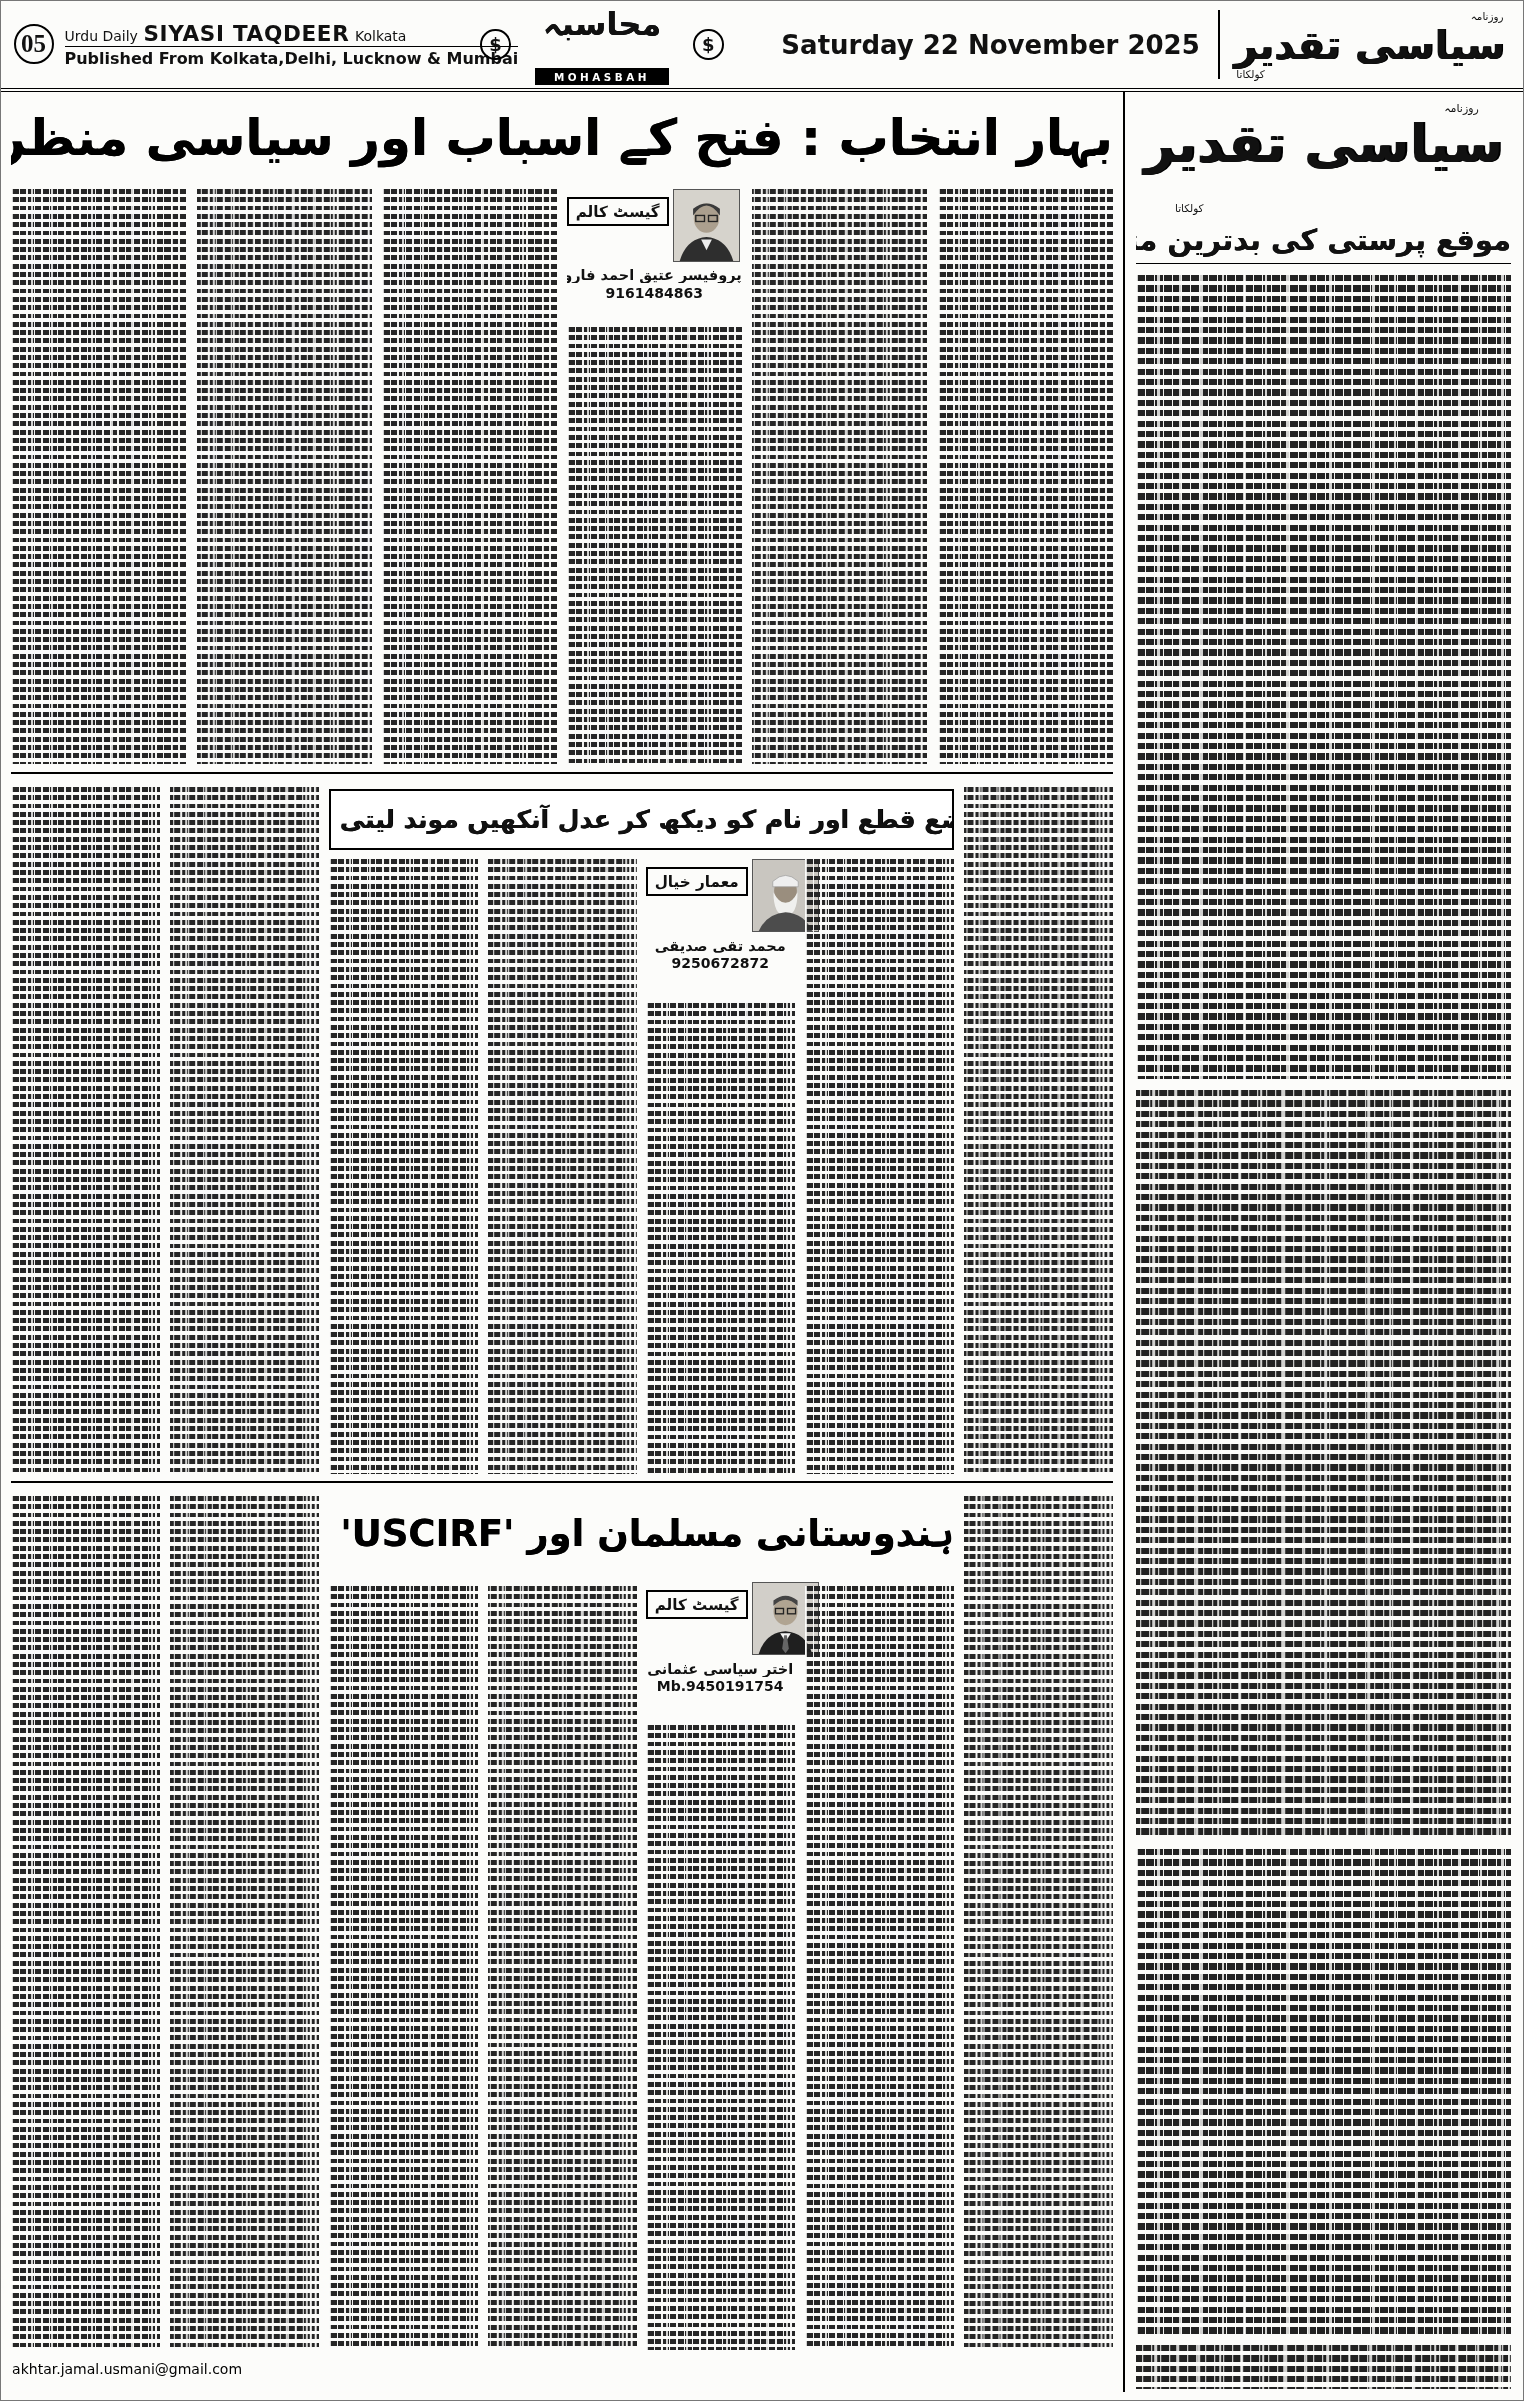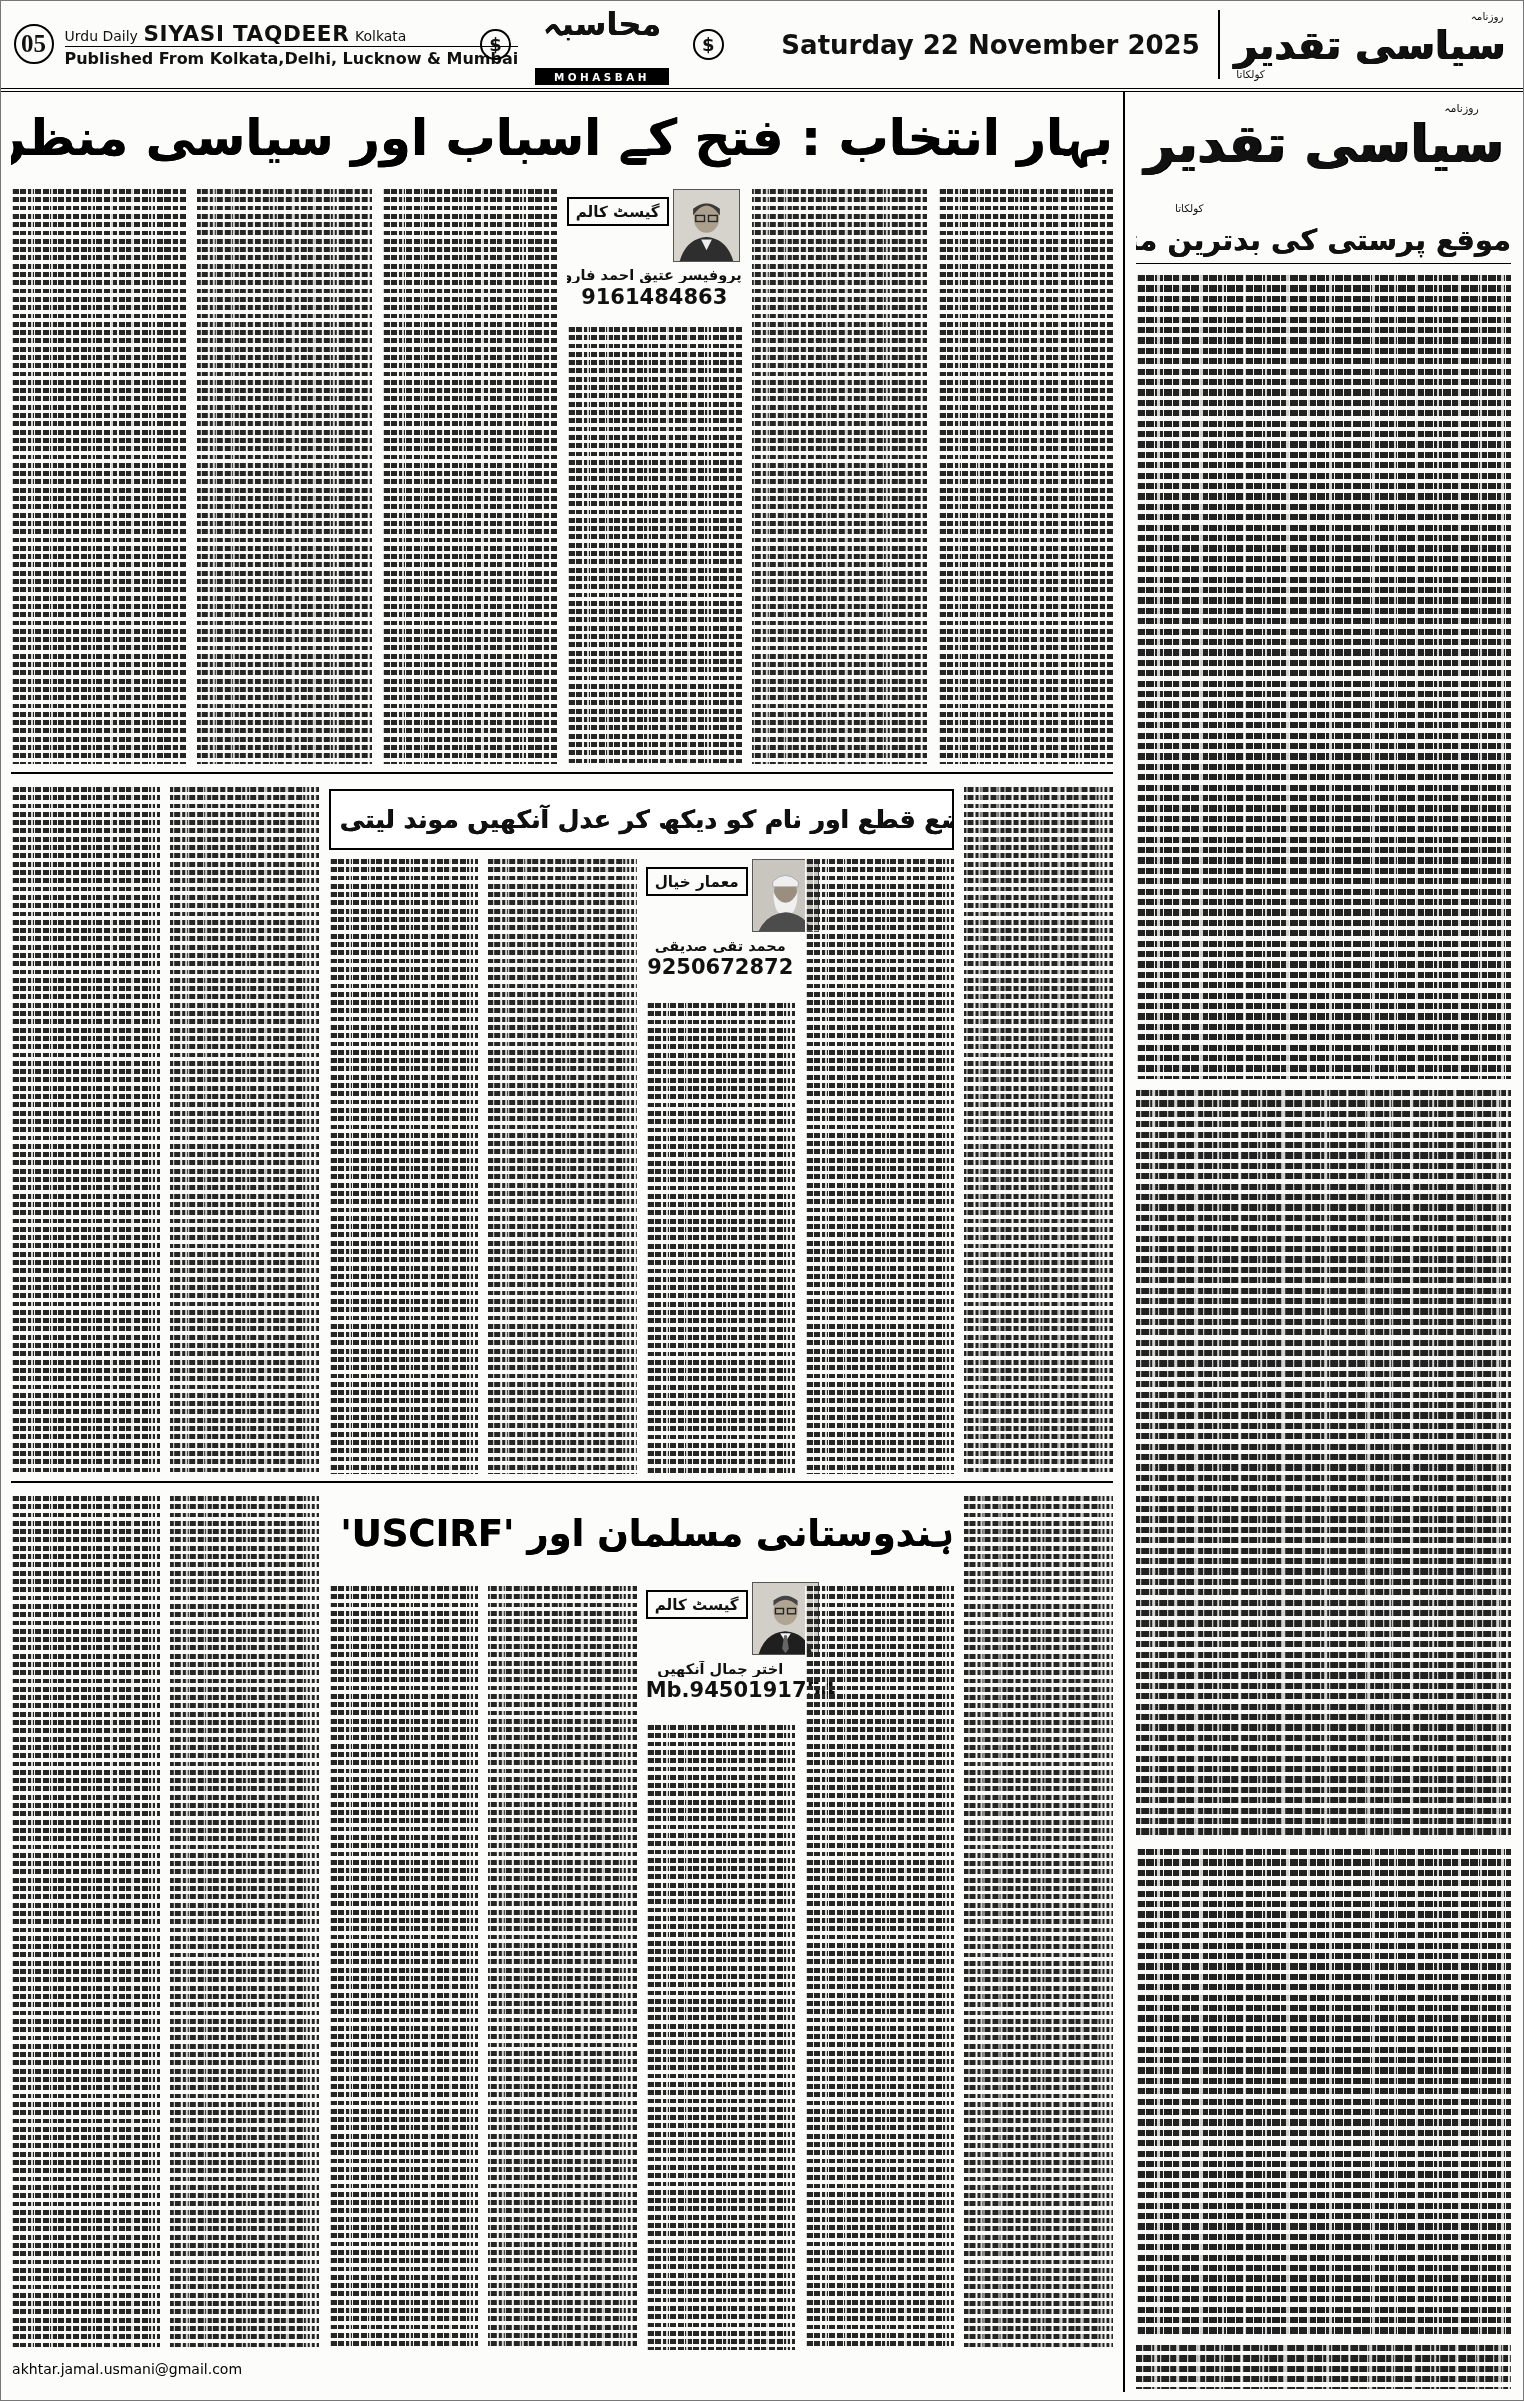--- a/index.html
+++ b/index.html
@@ -87,21 +87,21 @@
   .h-art3 { left:318px; top:5.5px; width:625px; font-size:37px; line-height:78px; height:82px; }
 
   
   .authorbox { display:flex; flex-direction:column; }
   .authorbox-top { display:flex; align-items:flex-start; justify-content:flex-start; gap:4px; }
   .kicker { border:2.1px solid #000; padding:3.5px 7px; font-size:15.2px; font-weight:bold;
             margin-top:8.3px; white-space:nowrap; }
   .photo { width:67px; height:73px; border:0.7px solid #555; flex:0 0 auto; background:#d8d5cf; }
   .author-name { text-align:center; font-weight:bold; font-size:14.5px; margin-top:5.5px;
                  white-space:nowrap; overflow:hidden; }
-  .author-phone { text-align:center; font-weight:bold; font-size:21px; margin-top:1.4px; }
+  .author-phone { text-align:center; font-weight:bold; font-size:14px; margin-top:1.4px; }
 
   .email-line { font-size:14px; direction:ltr; text-align:left; color:#000; }
 
   
   .aside-logo { position:relative; height:115px; text-align:center; }
   .aside-logo-main { font-size:53px; font-weight:bold; line-height:90px;
                      text-shadow:1px 0 #000, 2.1px 0 #000; white-space:nowrap; }
   .aside-logo-top { position:absolute; top:2.8px; right:32px; font-size:11px; }
   .aside-logo-bot { position:absolute; bottom:0; left:39px; font-size:10.4px; }
   .aside-headline { font-size:29px; font-weight:bold; text-align:center; line-height:44px;
@@ -214,21 +214,21 @@
             <rect width="96" height="106" fill="#d2cfc9"></rect>
             <ellipse cx="48" cy="42" rx="18" ry="21" fill="#b0a492"></ellipse>
             <path d="M30 34 Q48 16 66 34 L66 26 Q48 12 30 26 Z" fill="#444"></path>
             <rect x="33" y="38" width="12" height="8" fill="none" stroke="#222" stroke-width="2"></rect>
             <rect x="51" y="38" width="12" height="8" fill="none" stroke="#222" stroke-width="2"></rect>
             <path d="M8 106 Q18 74 48 72 Q78 74 88 106 Z" fill="#1f1f1f"></path>
             <path d="M40 75 L48 88 L56 75 Z" fill="#f5f5f5"></path>
             <path d="M46 78 L50 78 L53 98 L48 105 L43 98 Z" fill="#666"></path>
           </svg>
         </div>
-        <div class="author-name" dir="rtl">اختر جمال آنکھیں</div>
+        <div class="author-name" dir="rtl">اختر سیاسی عثمانی</div>
         <div class="author-phone">Mb.9450191754</div>
       </div>
 
       <div class="sim abs" style="left:0px;    top:7px;  width:149px; height:854px;"></div>
       <div class="sim abs" style="left:159px;  top:7px;  width:149px; height:854px; background-position:-4.2px 0;"></div>
       <div class="sim abs" style="left:318px;  top:97px; width:149px; height:764px;"></div>
       <div class="sim abs" style="left:477px;  top:97px; width:149px; height:764px; background-position:-6.2px 0;"></div>
       <div class="sim abs" style="left:635px;  top:236px; width:149px; height:625px;"></div>
       <div class="sim abs" style="left:794px; top:97px; width:149px; height:764px;"></div>
       <div class="sim abs" style="left:953px; top:7px;  width:149px; height:854px; background-position:-3.5px 0;"></div>

